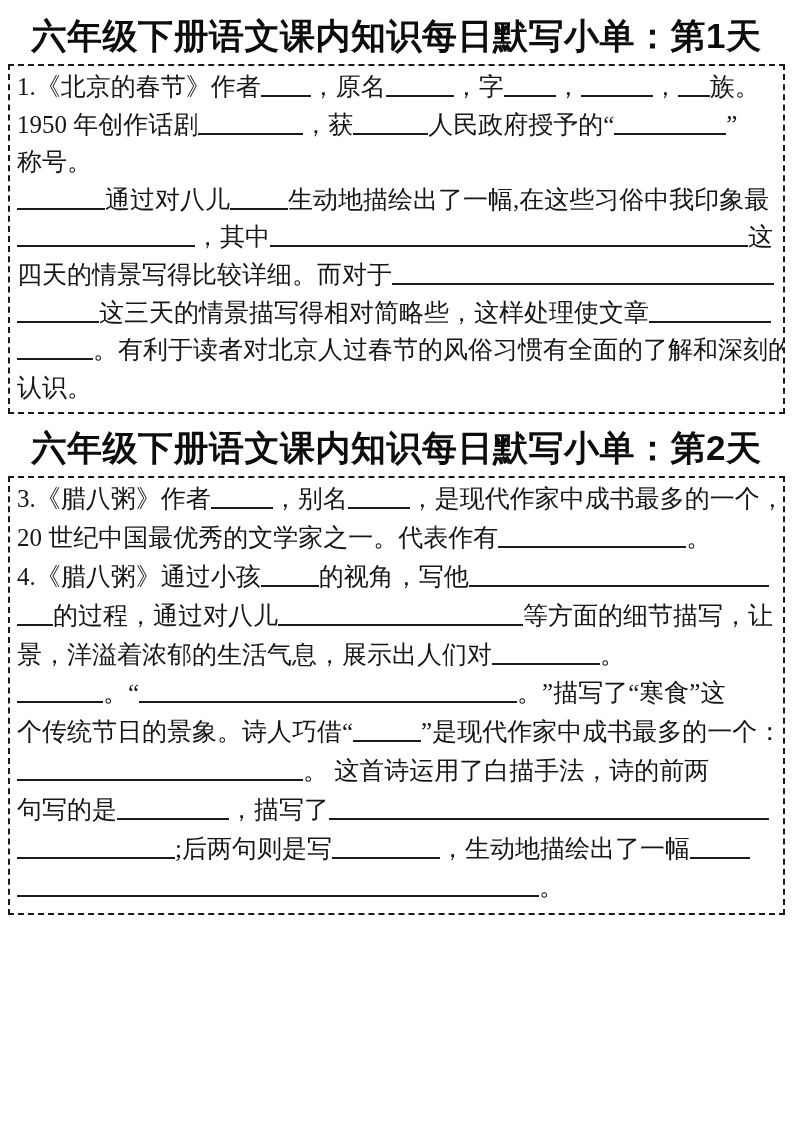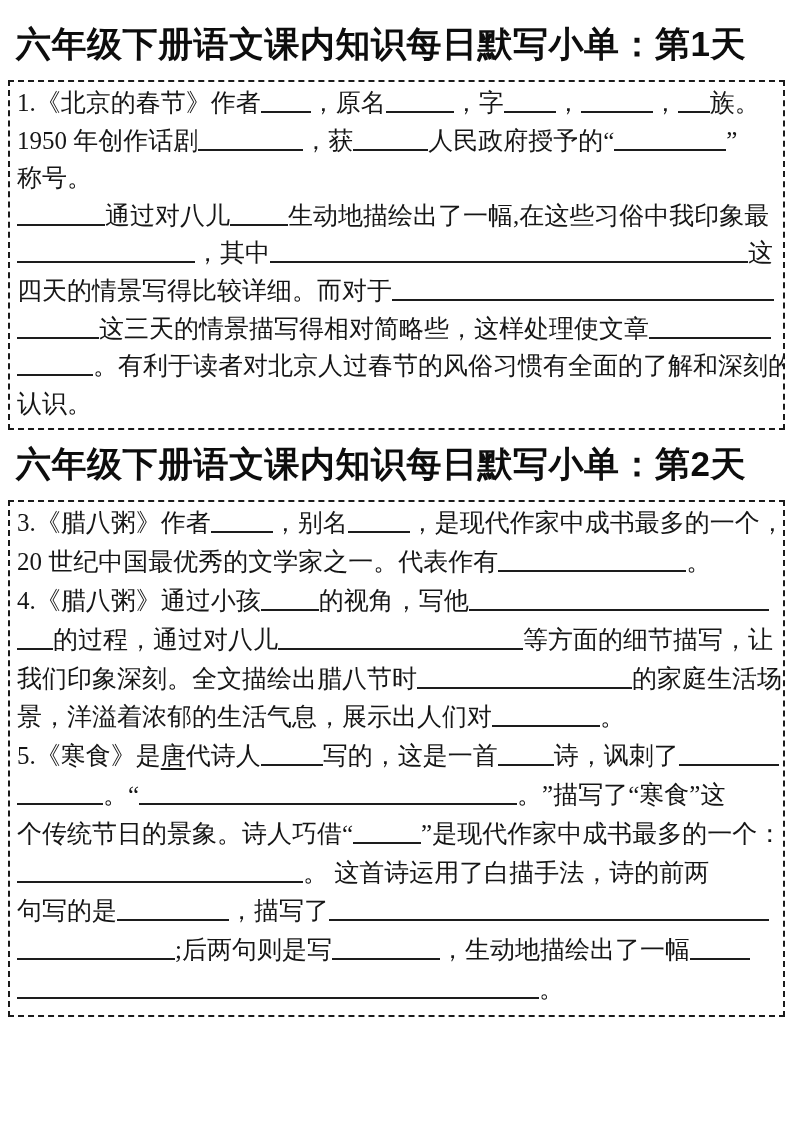--- a/index.html
+++ b/index.html
@@ -12,23 +12,23 @@
     width: 793px;
     height: 1122px;
     box-sizing: border-box;
     background: #ffffff;
     color: #141414;
     padding: 12px 8px 0 8px;
     font-family: "Liberation Serif", "DejaVu Serif", serif;
     overflow: hidden;
   }
   .section-title {
-    margin: 8px;
+    margin: 0;
     padding: 2px 0 6px 0;
-    text-align: left;
+    text-align: center;
     font-family: "Liberation Sans", "DejaVu Sans", sans-serif;
     font-weight: 900;
     font-size: 35px;
     line-height: 44px;
     letter-spacing: 0.5px;
     color: #0d0d0d;
     white-space: nowrap;
   }
   .question-box {
     box-sizing: border-box;
@@ -78,23 +78,21 @@
       </div>
   </section>
 
   <section>
     <h1 class="section-title">六年级下册语文课内知识每日默写小单：第2天</h1>
     <div class="question-box box-2">
         <div class="line"><span class="seg">3.《腊八粥》作者</span><span class="blank" style="width: 62px;"></span><span class="seg">，别名</span><span class="blank" style="width: 62px;"></span><span class="seg">，是现代作家中成书最多的一个，</span></div>
         <div class="line"><span class="seg">20 世纪中国最优秀的文学家之一。代表作有</span><span class="blank" style="width: 188px;"></span><span class="seg">。</span></div>
         <div class="line"><span class="seg">4.《腊八粥》通过小孩</span><span class="blank" style="width: 58px;"></span><span class="seg">的视角，写他</span><span class="blank" style="width: 300px;"></span></div>
         <div class="line"><span class="blank" style="width: 36px;"></span><span class="seg">的过程，通过对八儿</span><span class="blank" style="width: 245px;"></span><span class="seg">等方面的细节描写，让</span></div>
-        <div class="line"><span class="seg">我们印象深刻。全文描绘出腊八节时</span><span class="blank" style="width: 215px;"></span><span class="seg">的家庭生活场</span></div>
         <div class="line"><span class="seg">景，洋溢着浓郁的生活气息，展示出人们对</span><span class="blank" style="width: 108px;"></span><span class="seg">。</span></div>
-        <div class="line"><span class="seg">5.《寒食》是</span><span class="seg u">唐</span><span class="seg">代诗人</span><span class="blank" style="width: 62px;"></span><span class="seg">写的，这是一首</span><span class="blank" style="width: 56px;"></span><span class="seg">诗，讽刺了</span><span class="blank" style="width: 100px;"></span></div>
         <div class="line"><span class="blank" style="width: 86px;"></span><span class="seg">。“</span><span class="blank" style="width: 378px;"></span><span class="seg">。”描写了“寒食”这</span></div>
         <div class="line"><span class="seg">个传统节日的景象。诗人巧借“</span><span class="blank" style="width: 68px;"></span><span class="seg">”是现代作家中成书最多的一个：</span></div>
         <div class="line"><span class="blank" style="width: 286px;"></span><span class="seg">。 这首诗运用了白描手法，诗的前两</span></div>
         <div class="line"><span class="seg">句写的是</span><span class="blank" style="width: 112px;"></span><span class="seg">，描写了</span><span class="blank" style="width: 440px;"></span></div>
         <div class="line"><span class="blank" style="width: 158px;"></span><span class="seg">;后两句则是写</span><span class="blank" style="width: 108px;"></span><span class="seg">，生动地描绘出了一幅</span><span class="blank" style="width: 60px;"></span></div>
         <div class="line"><span class="blank" style="width: 522px;"></span><span class="seg">。</span></div>
       </div>
   </section>
 
 </div>

